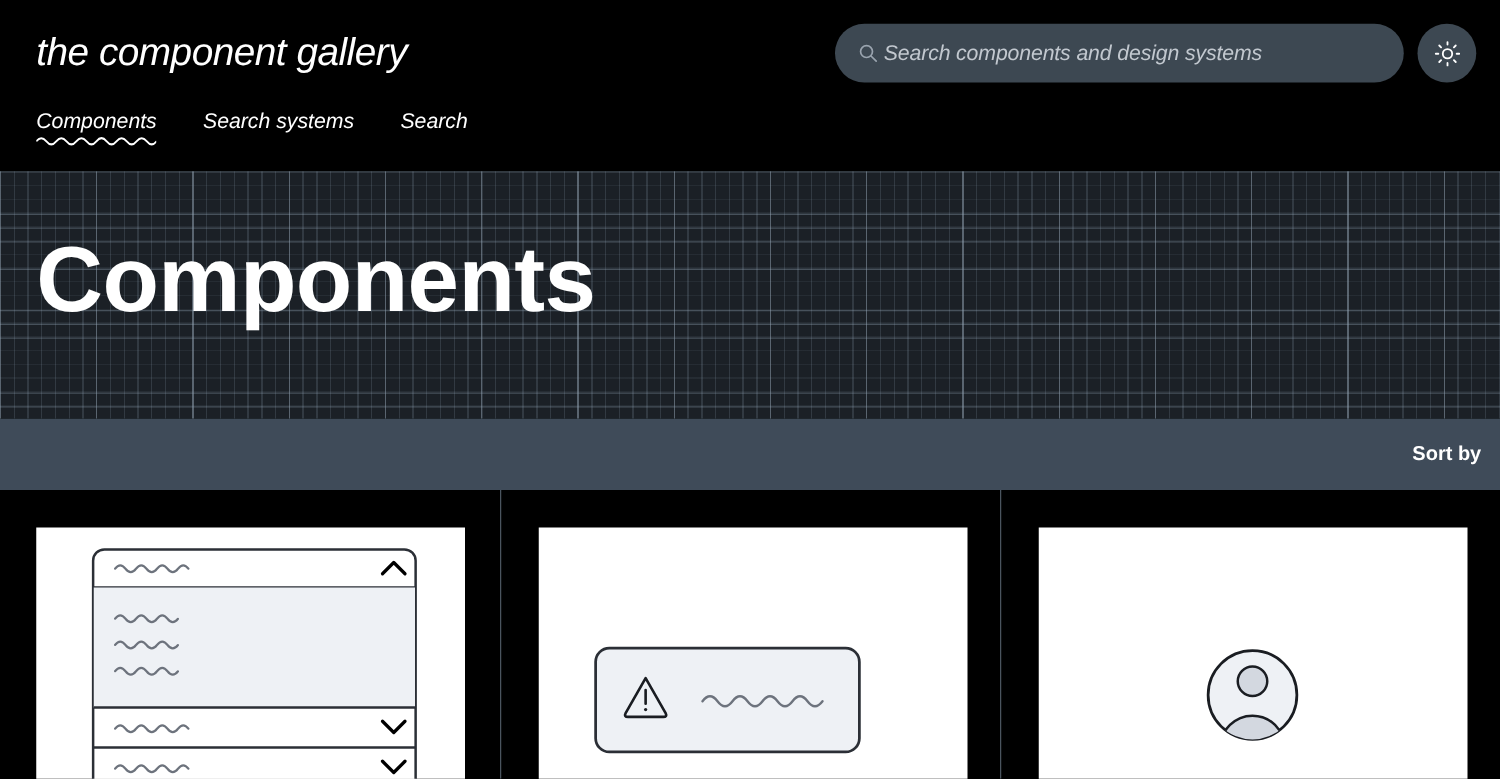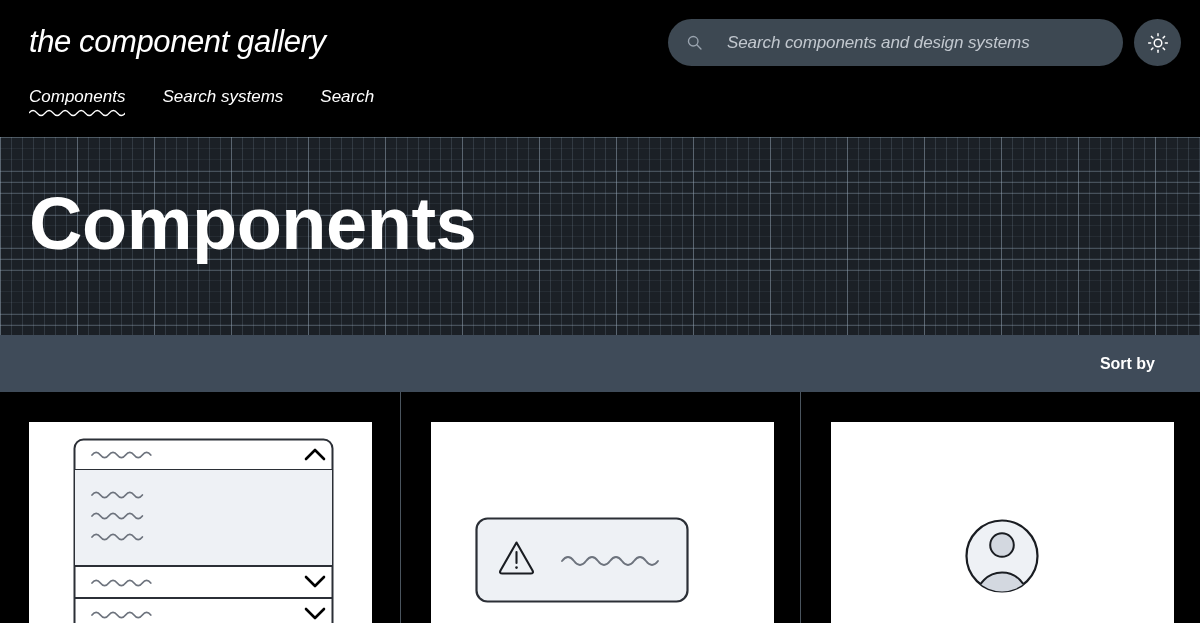--- a/index.html
+++ b/index.html
@@ -73,21 +73,21 @@
     position: absolute;
     left: 668px;
     top: 19px;
     width: 455px;
     height: 47px;
     background: #3d4852;
     border-radius: 24px;
     display: flex;
     align-items: center;
     padding: 0 18px;
-    gap: 24px;
+    gap: 4px;
   }
 
   .search-icon { flex: 0 0 auto; display: block; width: 17px; height: 17px; }
 
   .search-input {
     flex: 1 1 auto;
     background: transparent;
     border: none;
     outline: none;
     color: #c9ced4;
@@ -168,21 +168,21 @@
   
   .sortbar {
     position: absolute;
     left: 0; top: 335px;
     width: 1200px;
     height: 57px;
     background: #3f4b59;
     display: flex;
     align-items: center;
     justify-content: flex-end;
-    padding-right: 45px;
+    padding-right: 15px;
     gap: 14px;
   }
 
   .sort-label {
     font-size: 16px;
     font-weight: 700;
     color: #ffffff;
     white-space: nowrap;
   }
 

